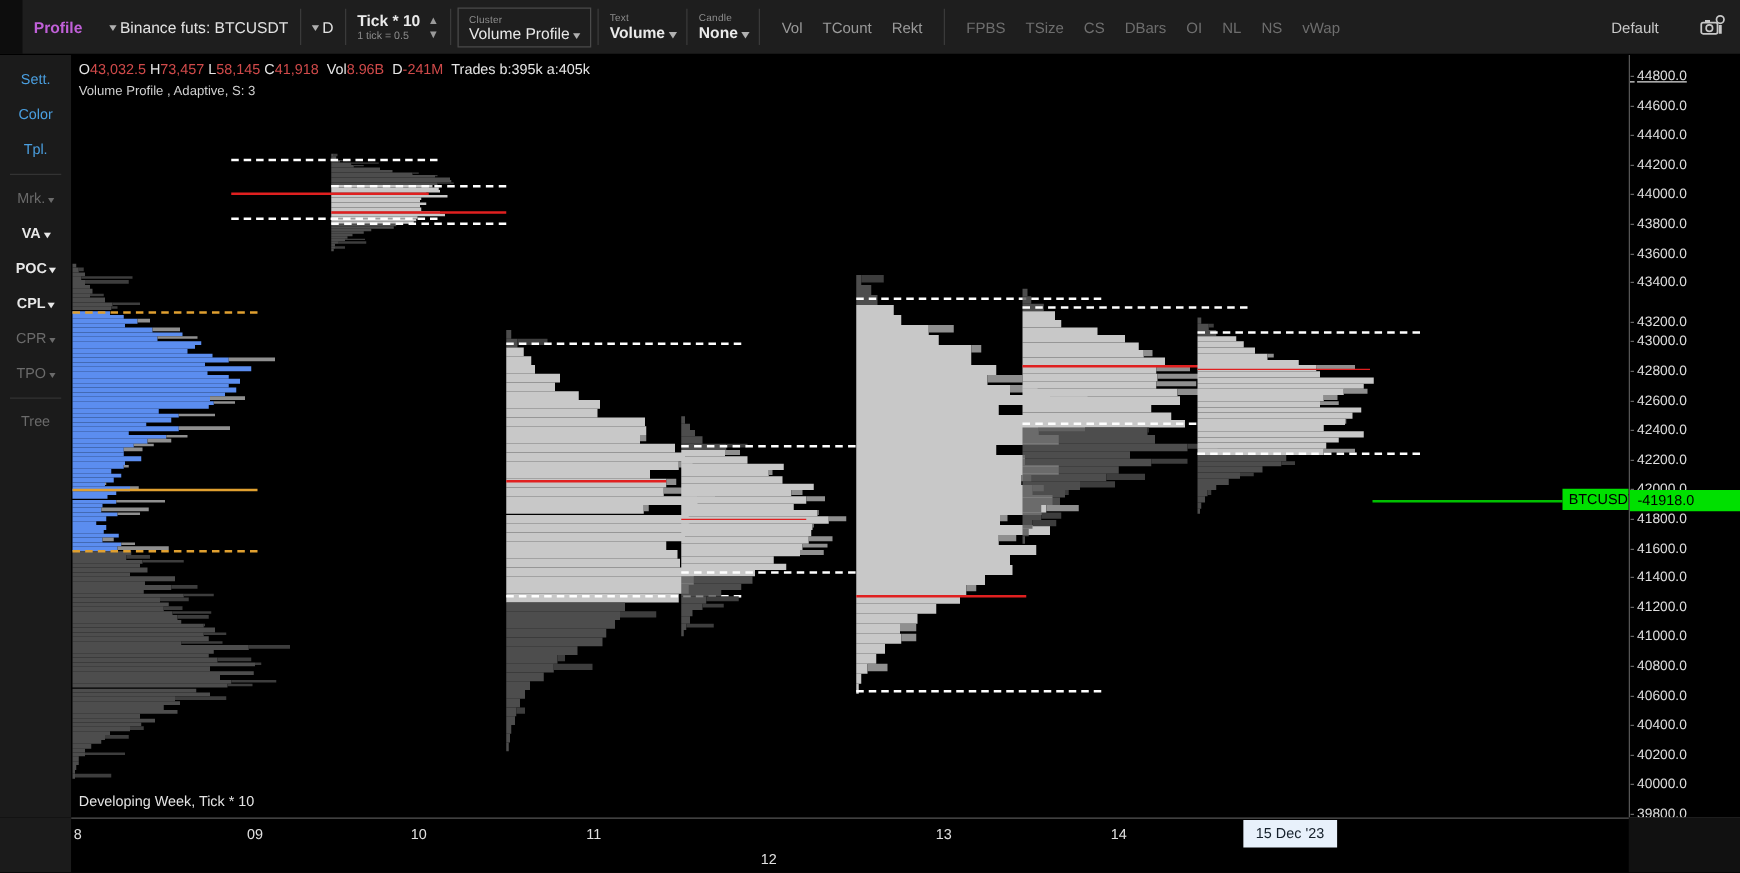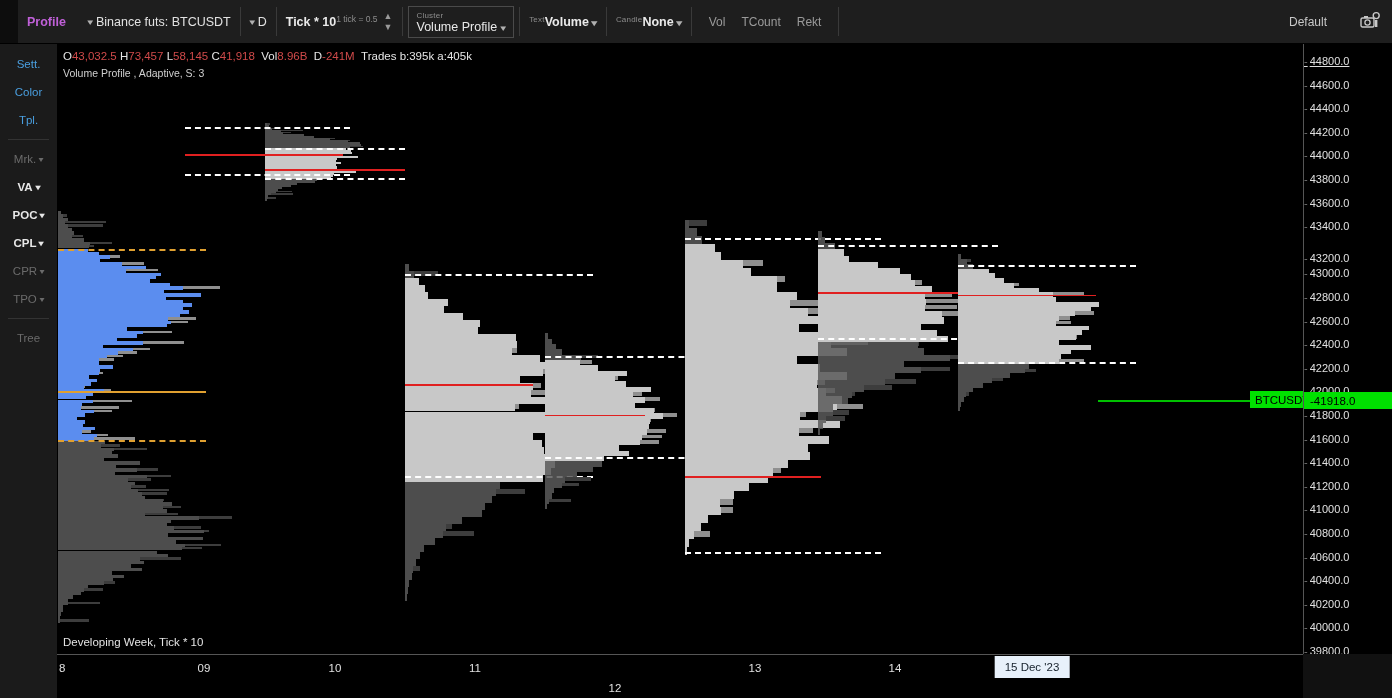--- a/index.html
+++ b/index.html
@@ -19,21 +19,21 @@
   }
   .tb-left-pad { width: 18px; background: #0d0d0d; }
   .tb-cell {
     display: flex; align-items: center; padding: 0 9px;
     height: 44px; color: #d4d4d4; font-size: 12.5px; white-space: nowrap;
   }
   .tb-sep { width: 1px; background: #3a3a3a; margin: 7px 0; }
   .tb-profile { color: #c060d8; font-size: 12.5px; font-weight: 600; padding-right: 4px;}
   .chev { display:inline-block; font-size: 9px; color: #b0b0b0; transform: scaleX(1.3); }
   .tb-sym { font-size: 12.5px; color: #e2e2e2; }
-  .stack { display:flex; flex-direction:row; justify-content:space-between; line-height:1.15; }
+  .stack { display:flex; flex-direction:column; justify-content:space-between; line-height:1.15; }
   .stack .big { font-size: 12.5px; color: #eaeaea; font-weight: 600;}
   .stack .small { font-size: 8.5px; color: #8d8d8d; }
   .lbl-top { font-size: 8px; color: #8d8d8d; letter-spacing: .2px;}
   .boxed {
     border: 1px solid #4a4a4a; height: 32px; margin: 6px 5px;
     display:flex; flex-direction:column; justify-content:center; padding: 0 8px;
   }
   .boxed .v { font-size: 12.5px; color: #e8e8e8; }
   .spin { display:flex; flex-direction:column; gap:5px; margin-left:6px; color:#9a9a9a; font-size:9px; line-height:.6;}
   .ind { color: #9a9a9a; font-size: 12px; padding: 0 8px; }
@@ -170,20 +170,30 @@
       </span>
     </div>
     <div class="tb-sep"></div>
 
     <div class="tb-cell" id="ind1">
         <span class="ind">Vol</span>
         <span class="ind">TCount</span>
         <span class="ind">Rekt</span>
       </div>
     <div class="tb-sep"></div>
+    <div class="tb-cell" id="ind2">
+        <span class="ind dim">FPBS</span>
+        <span class="ind dim">TSize</span>
+        <span class="ind dim">CS</span>
+        <span class="ind dim">DBars</span>
+        <span class="ind dim">OI</span>
+        <span class="ind dim">NL</span>
+        <span class="ind dim">NS</span>
+        <span class="ind dim">vWap</span>
+      </div>
 
     <div class="tb-spacer"></div>
     <div class="tb-cell">
       <span class="tb-default">Default</span>
     </div>
     <div class="cam-wrap">
       <svg width="22" height="22" viewBox="0 0 22 22">
         <rect x="1" y="7" width="13" height="9" rx="1.5" fill="none" stroke="#c8c8c8" stroke-width="1.4"></rect>
         <rect x="4" y="5" width="4" height="2" fill="#c8c8c8"></rect>
         <circle cx="7.5" cy="11.5" r="2.6" fill="none" stroke="#c8c8c8" stroke-width="1.3"></circle>

